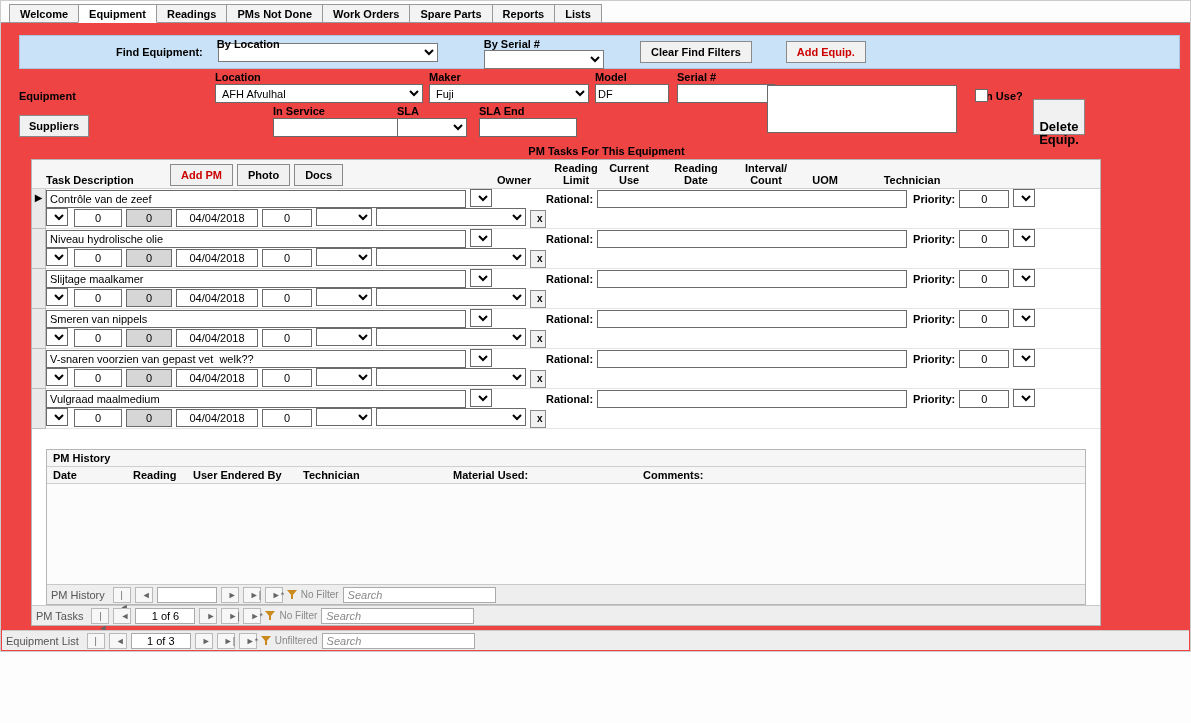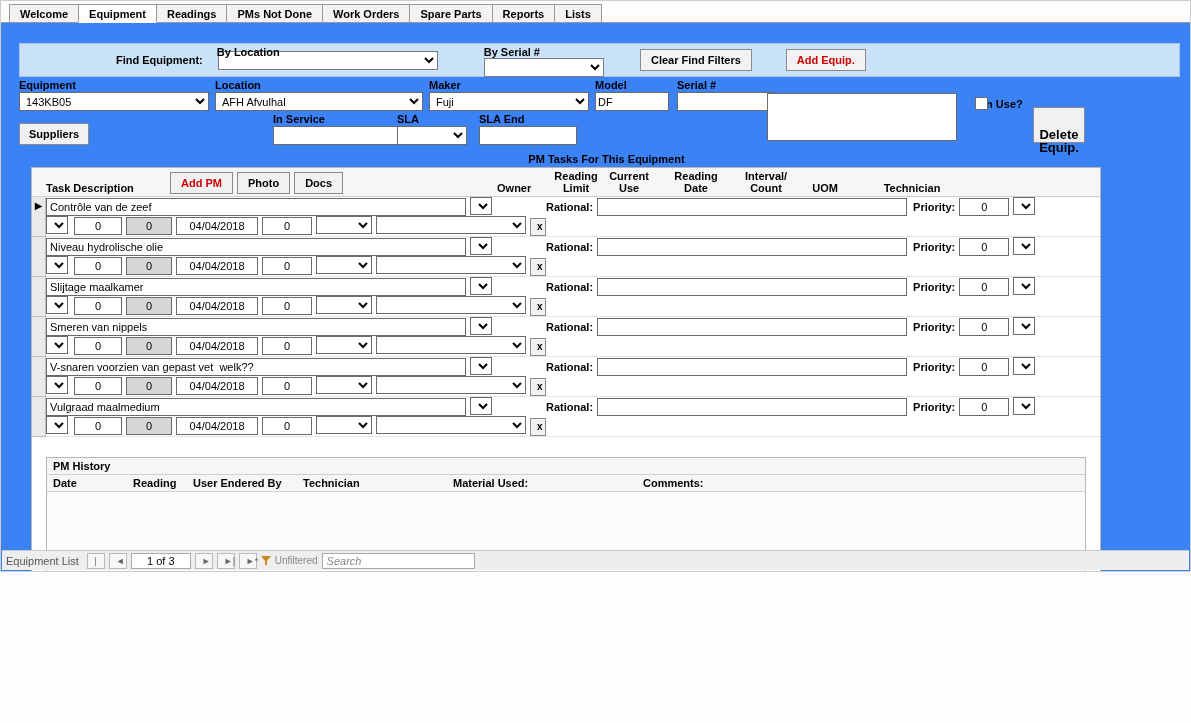--- a/index.html
+++ b/index.html
@@ -6,22 +6,22 @@
   body {
     margin: 0;
     font-family: "Segoe UI", Tahoma, Arial, sans-serif;
     font-size: 11px;
     background: #fdfdfd;
     color: #000;
   }
   .app {
     position: relative;
     width: 1191px;
-    height: 572px;
-    background: #3b82f6;
+    height: 652px;
+    background: #ef4444;
     border: 1px solid #ccc;
     overflow: hidden;
   }
   
   .tabs {
     display: flex;
     align-items: flex-end;
     height: 22px;
     background: #fdfdfd;
     border-bottom: 1px solid #999;
@@ -38,21 +38,21 @@
     margin-right: -1px;
     position: relative;
   }
   .tab.active {
     background: #fff;
     border-bottom: 1px solid #fff;
     top: 1px;
   }
   
   .find-bar {
-    margin: 20px 10px 2px 18px;
+    margin: 12px 10px 2px 18px;
     background: #c9e2f7;
     border: 1px solid #a9c6e2;
     height: 34px;
     display: flex;
     align-items: center;
     padding: 0 6px;
     gap: 8px;
   }
   .find-bar .lbl-strong { font-weight: bold; }
   .find-bar .col {
@@ -329,23 +329,20 @@
     <div style="width:20px;"></div>
     <button class="btn">Clear Find Filters</button>
     <div style="width:18px;"></div>
     <button class="btn red">Add Equip.</button>
   </div>
 
   <div class="top-grid">
     <div class="row">
       <div class="fld-block" style="width:192px;">
         <span class="fld-lbl">Equipment</span>
-        <select class="cmb" style="width:190px;">
-          <option>143KB05</option>
-        </select>
       </div>
       <div class="fld-block" style="width:210px;">
         <span class="fld-lbl">Location</span>
         <select class="cmb" style="width:208px;">
           <option>AFH Afvulhal</option>
         </select>
       </div>
       <div class="fld-block" style="width:162px;">
         <span class="fld-lbl">Maker</span>
         <select class="cmb" style="width:160px;">

